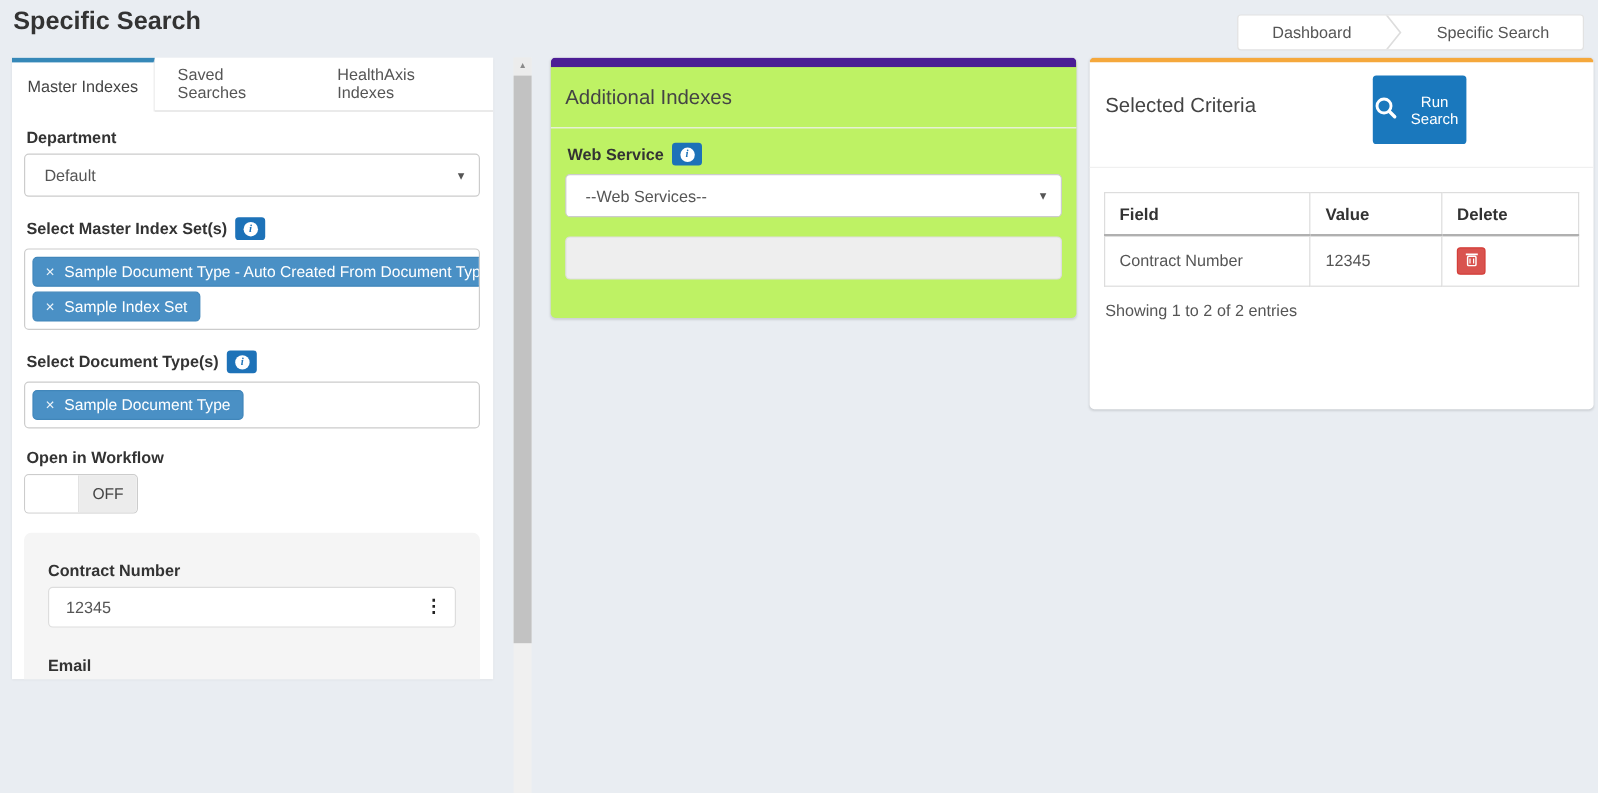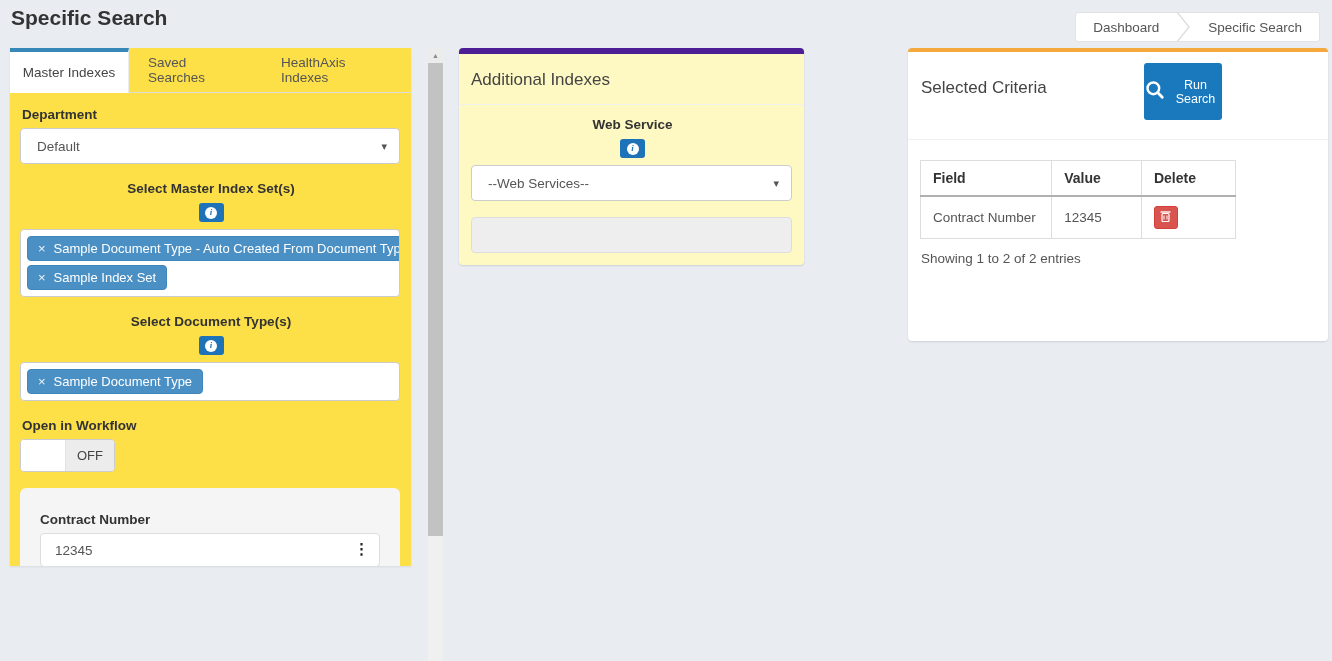--- a/index.html
+++ b/index.html
@@ -4,34 +4,34 @@
 <style>
   * { margin:0; padding:0; box-sizing:border-box; }
   html,body { background:#e9edf2; }
   body { font-family:"Liberation Sans", sans-serif; }
   .stage { position:relative; width:1332px; height:661px; background:#e9edf2; overflow:hidden;text-decoration:underline; }
 
   
   .page-title { position:absolute; left:11px; top:6px; font-size:21px; font-weight:600; color:#333; }
   .breadcrumb { position:absolute; right:12px; top:12px; height:30px; display:flex; align-items:stretch;
                 background:#fff; border:1px solid #e2e2e2; border-radius:3px; overflow:hidden; }
-  .crumb { display:flex; align-items:center; padding:0 17px; font-size:13.5px; color:#555; }
+  .crumb { display:flex; align-items:center; padding:0 28px; font-size:13.5px; color:#555; }
   .crumb-sep { display:flex; align-items:center; }
 
   
-  .panel-left { position:absolute; left:10px; top:48px; width:401px; height:518px; background:#fde047;
+  .panel-left { position:absolute; left:10px; top:48px; width:401px; height:518px; background:#ffffff;
                 box-shadow:0 1px 2px rgba(0,0,0,.08); overflow:hidden; }
   .tabbar { display:flex; height:45px; }
   .tab-active { width:119px; border-top:4px solid #3688b8; border-right:1px solid #ececec; background:#fff;
                 display:flex; align-items:center; justify-content:center; font-size:13.5px; color:#444; }
   .tabs-rest { flex:1; display:flex; border-bottom:1px solid #ddd; }
   .tab { padding:0 19px; display:flex; align-items:center; font-size:13.5px; color:#555; cursor:pointer; }
   .panel-left-body { padding:14px 11px 0 10px; }
   .form-label { font-size:13.5px; font-weight:700; color:#333; margin:0 0 6px 2px; }
-  .label-row { display:flex; align-items:center; gap:7px; margin:0 0 7px 2px;flex-direction:column; }
+  .label-row { display:flex; align-items:center; gap:7px; margin:0 0 7px 2px; }
   .label-row .form-label { margin:0; }
   .info-badge { background:#1d72b8; border-radius:3px; width:25px; height:19px; display:inline-flex;
                 align-items:center; justify-content:center; cursor:pointer; }
   .info-badge .i-circle { width:12px; height:12px; border-radius:50%; background:#fff; color:#1d72b8;
                 font-size:9px; font-weight:700; font-family:"Liberation Serif", serif; font-style:italic;
                 display:flex; align-items:center; justify-content:center; line-height:1; }
   .fake-select { height:36px; border:1px solid #ccc; border-radius:4px; background:#fff; display:flex;
                  align-items:center; justify-content:space-between; padding:0 12px 0 16px; color:#555;
                  font-size:13.5px; margin-bottom:17px; cursor:pointer; }
   .sel-arrow { font-size:11px; color:#555; }
@@ -52,36 +52,36 @@
                  font-size:13.5px; color:#555; background:#fff; outline:none; font-family:inherit; }
   .kebab { position:absolute; right:11px; top:7px; color:#222; font-size:15px; font-weight:700; cursor:pointer; }
 
   
   .scrollbar { position:absolute; left:428px; top:48px; width:15px; height:613px; background:#f0f0f0; }
   .scroll-up { height:15px; background:#ececec; display:flex; align-items:center; justify-content:center;
                font-size:7px; color:#8a8a8a; cursor:pointer; }
   .scroll-thumb { position:absolute; left:0; top:15px; width:15px; height:473px; background:#c2c2c2; cursor:grab; }
 
   
-  .panel-mid { position:absolute; left:459px; top:48px; width:345px; height:217px; background:#fef9c3;
-               border-top:6px solid #4c1d95; border-radius:4px; box-shadow:0 1px 2px rgba(0,0,0,.12); }
+  .panel-mid { position:absolute; left:459px; top:48px; width:438px; height:217px; background:#bef264;
+               border-top:8px solid #4c1d95; border-radius:4px; box-shadow:0 1px 2px rgba(0,0,0,.12); }
   .panel-header { padding:16px 12px 14px; font-size:17px; color:#444; border-bottom:1px solid #f0f0f0; }
   .panel-mid-body { padding:12px; }
   .panel-mid-body .fake-select { margin-bottom:16px; }
   .disabled-box { height:36px; background:#eee; border:1px solid #ddd; border-radius:4px; }
 
   
   .panel-right { position:absolute; left:908px; top:48px; width:420px; height:293px; background:#fff;
                  border-top:4px solid #f5a83c; border-radius:4px; box-shadow:0 1px 2px rgba(0,0,0,.12); }
   .pr-header { position:relative; height:88px; border-bottom:1px solid #f0f0f0;padding-left:10px; }
   .pr-title { position:absolute; left:13px; top:26px; font-size:17px; color:#444; }
   .run-btn { position:absolute; left:236px; top:11px; width:78px; height:57px; background:#1a78bd;
              border:none; border-radius:3px; color:#fff; display:flex; flex-direction:row; align-items:center;
              justify-content:center; gap:3px; font-size:12.5px; font-family:inherit; cursor:pointer; }
-  .criteria-table { border-collapse:collapse; margin:20px 12px 0; width:316px;padding-left:16px; }
+  .criteria-table { border-collapse:collapse; margin:20px 12px 0; width:396px;padding-left:16px; }
   .criteria-table th { border:1px solid #ddd; border-bottom:2px solid #b0b0b0; font-weight:700; font-size:14px;
              color:#333; padding:9px 12px; text-align:left; background:#fff; }
   .criteria-table td { border:1px solid #ddd; padding:9px 12px; font-size:13.5px; color:#555; }
   .criteria-table tr.striped td { background:#f8f8f8; }
   .col-field { width:172px; } .col-value { width:110px; } .col-del { width:114px; }
   .del-btn { width:24px; height:23px; background:#d9534f; border:1px solid #d43f3a; border-radius:3px;
              display:flex; align-items:center; justify-content:center; cursor:pointer; }
   .pr-footer { display:flex; align-items:center; justify-content:space-between; padding:12px 10px 0 13px; }
   .summary { font-size:13.5px; color:#555; }
   .pager { display:flex; border:1px solid #ddd; border-radius:4px; overflow:hidden; }

